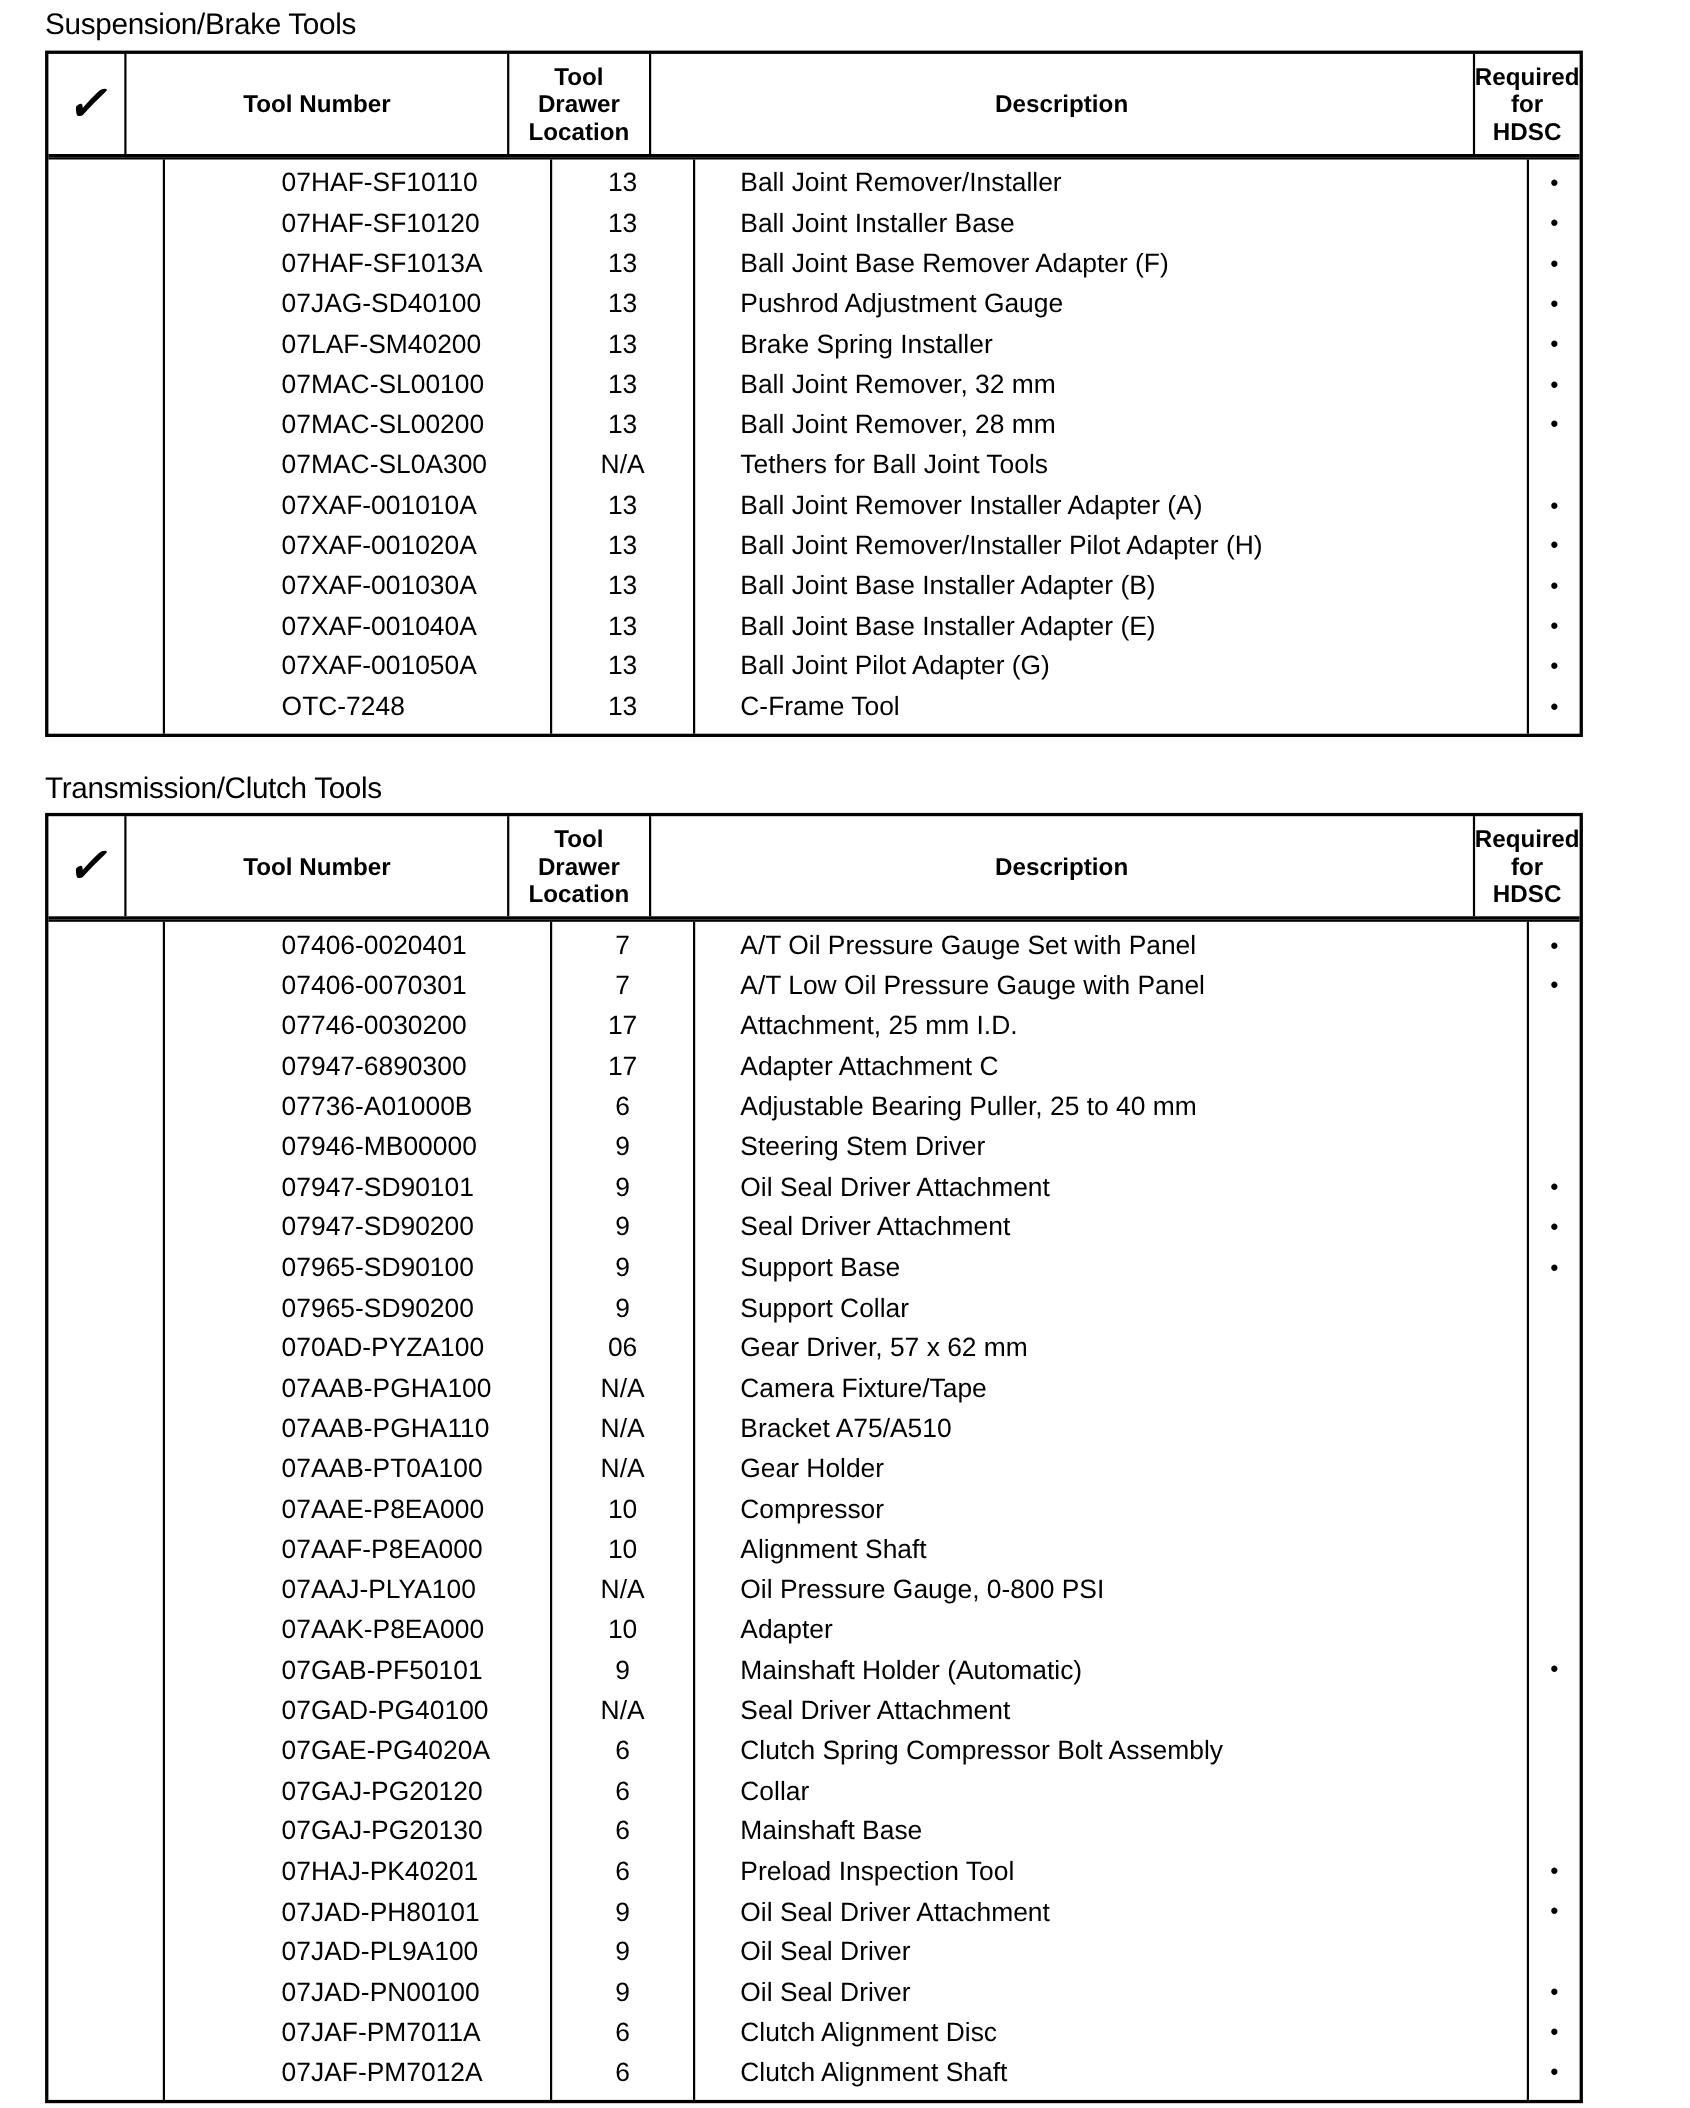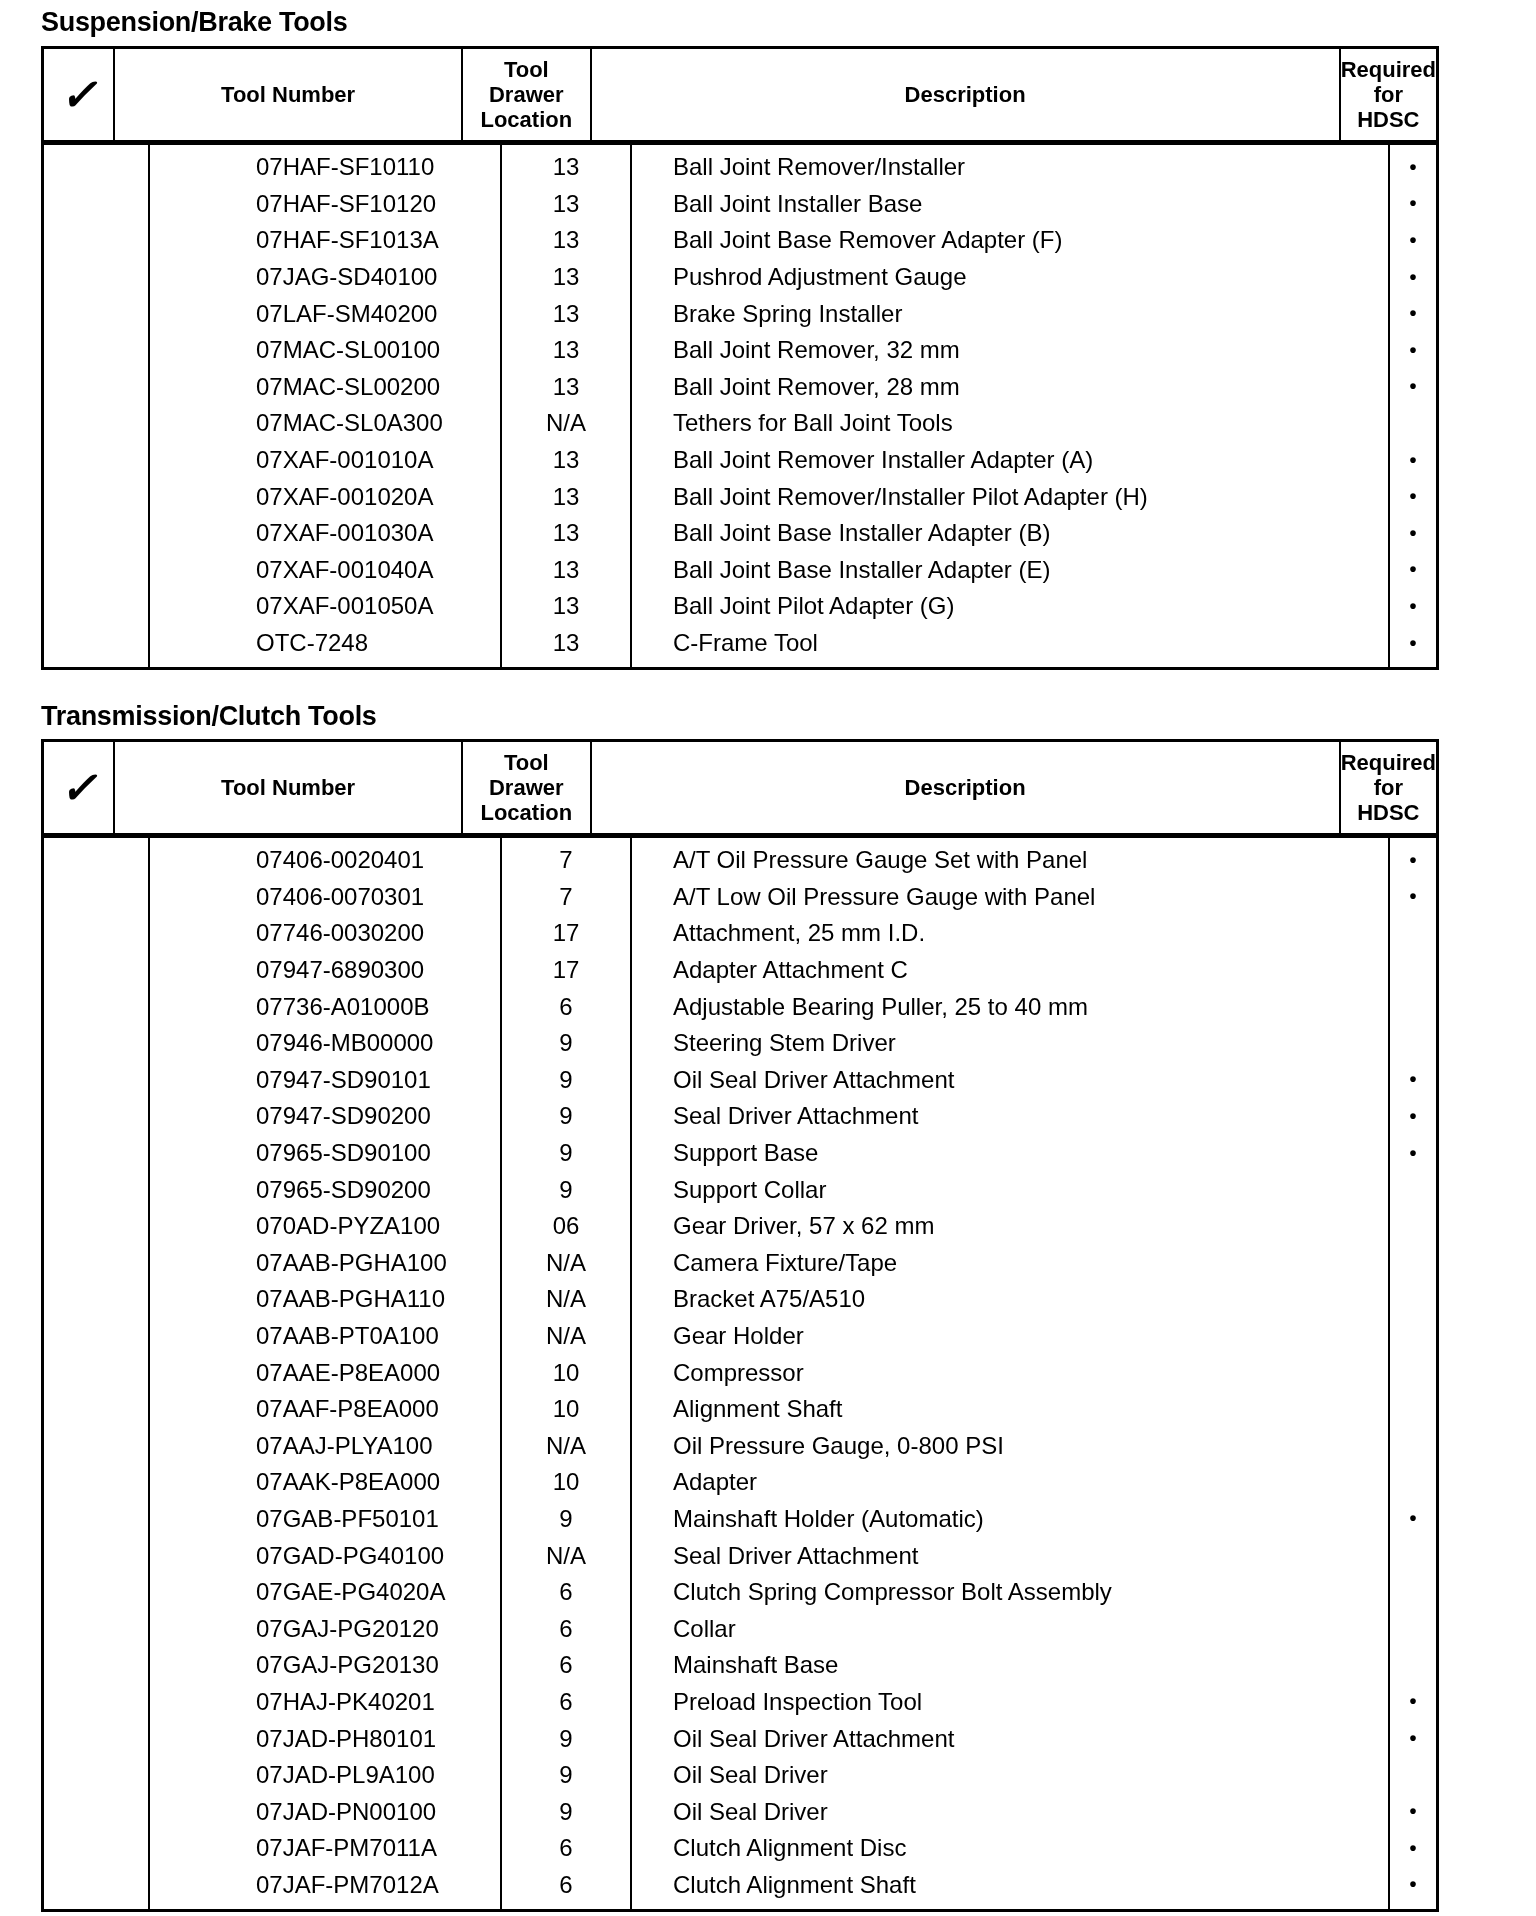--- a/index.html
+++ b/index.html
@@ -2,21 +2,21 @@
 <html><head>
 <meta charset="utf-8">
 <style>
   html, body { margin: 0; padding: 0; background: #ffffff; }
   body {
     width: 1536px; height: 1916px; position: relative; overflow: hidden;
     font-family: "Liberation Sans", sans-serif; color: #000000;
   }
   .section-title {
     position: absolute; left: 41px;
-    font-size: 27px; font-weight: bold; letter-spacing: -0.3px;
+    font-size: 27px; font-weight: normal; letter-spacing: -0.3px;
     line-height: 32px; white-space: nowrap; text-align: right;
   }
   .tool-table {
     position: absolute; left: 41px; width: 1398px;
     border: 3px solid #000; box-sizing: border-box;
   }
   .tbl-head {
     display: flex; height: 91px;
     border-bottom: 3px solid #000;
   }

